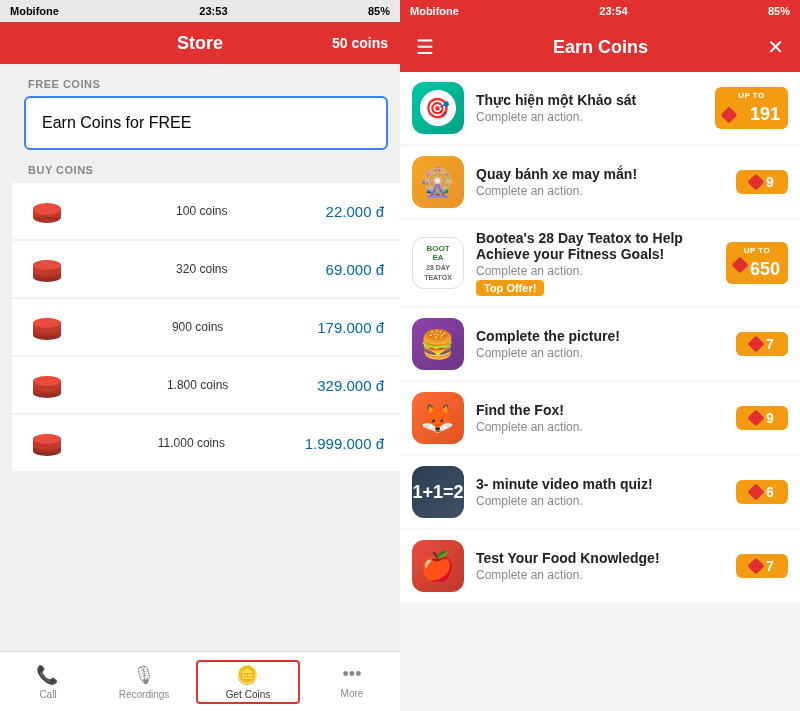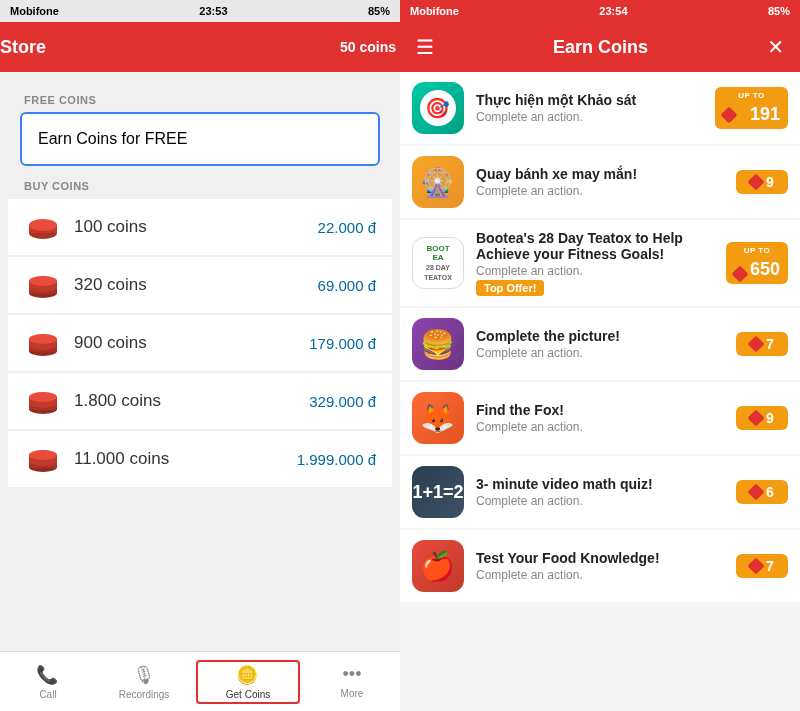--- a/index.html
+++ b/index.html
@@ -26,44 +26,46 @@
       display: flex;
       justify-content: space-between;
       align-items: center;
       padding: 0 10px;
       font-size: 11px;
       font-weight: 600;
     }
 
     .left-header {
       background: #e03030;
-      height: 50px;
-      display: flex;
-      align-items: center;
+      height: 42px;
+      display: flex;
+      align-items: center;
+      justify-content: center;
       position: relative;
     }
 
     .left-header-title {
       color: white;
       font-size: 18px;
       font-weight: 600;
     }
 
     .left-header-coins {
       position: absolute;
-      right: 4px;
+      right: 12px;
       color: white;
       font-size: 14px;
       font-weight: 600;
     }
 
     .left-content {
       flex: 1;
-      padding: 8px;
+      padding: 0;
       overflow-y: auto;
+      margin-left: 12px;
     }
 
     .section-label {
       color: #888;
       font-size: 11px;
       font-weight: 600;
       padding: 14px 16px 6px;
       letter-spacing: 0.5px;
     }
 
@@ -89,22 +91,23 @@
       width: 38px;
       height: 32px;
       margin-right: 12px;
       display: flex;
       align-items: center;
       justify-content: center;
     }
 
     .coin-label {
       color: #333;
-      font-size: 17px;
+      font-size: 12px;
       flex: 1;
+      text-align: center;
     }
 
     .coin-price {
       color: #0369a1;
       font-size: 15px;
       font-weight: 500;
     }
 
     .bottom-nav {
       height: 60px;
@@ -519,21 +522,21 @@
         </div>
       </div>
       <div class="offer-info">
         <div class="offer-title">Bootea's 28 Day Teatox to Help Achieve your Fitness Goals!</div>
         <div class="offer-sub">Complete an action.</div>
         <div class="top-offer-tag">Top Offer!</div>
       </div>
       <div class="offer-badge-wrap">
         <div class="offer-badge upto">
           <span class="upto-label">UP TO</span>
-          <div style="display:flex;align-items:flex-end;gap:4px;">
+          <div style="display:flex;align-items:flex-start;gap:4px;">
             <div class="badge-diamond"></div>
             <span class="badge-number big">650</span>
           </div>
         </div>
       </div>
     </div>
 
     <div class="offer-row">
       <div class="offer-app-icon icon-burger">
         <span style="font-size:28px;">🍔</span>

